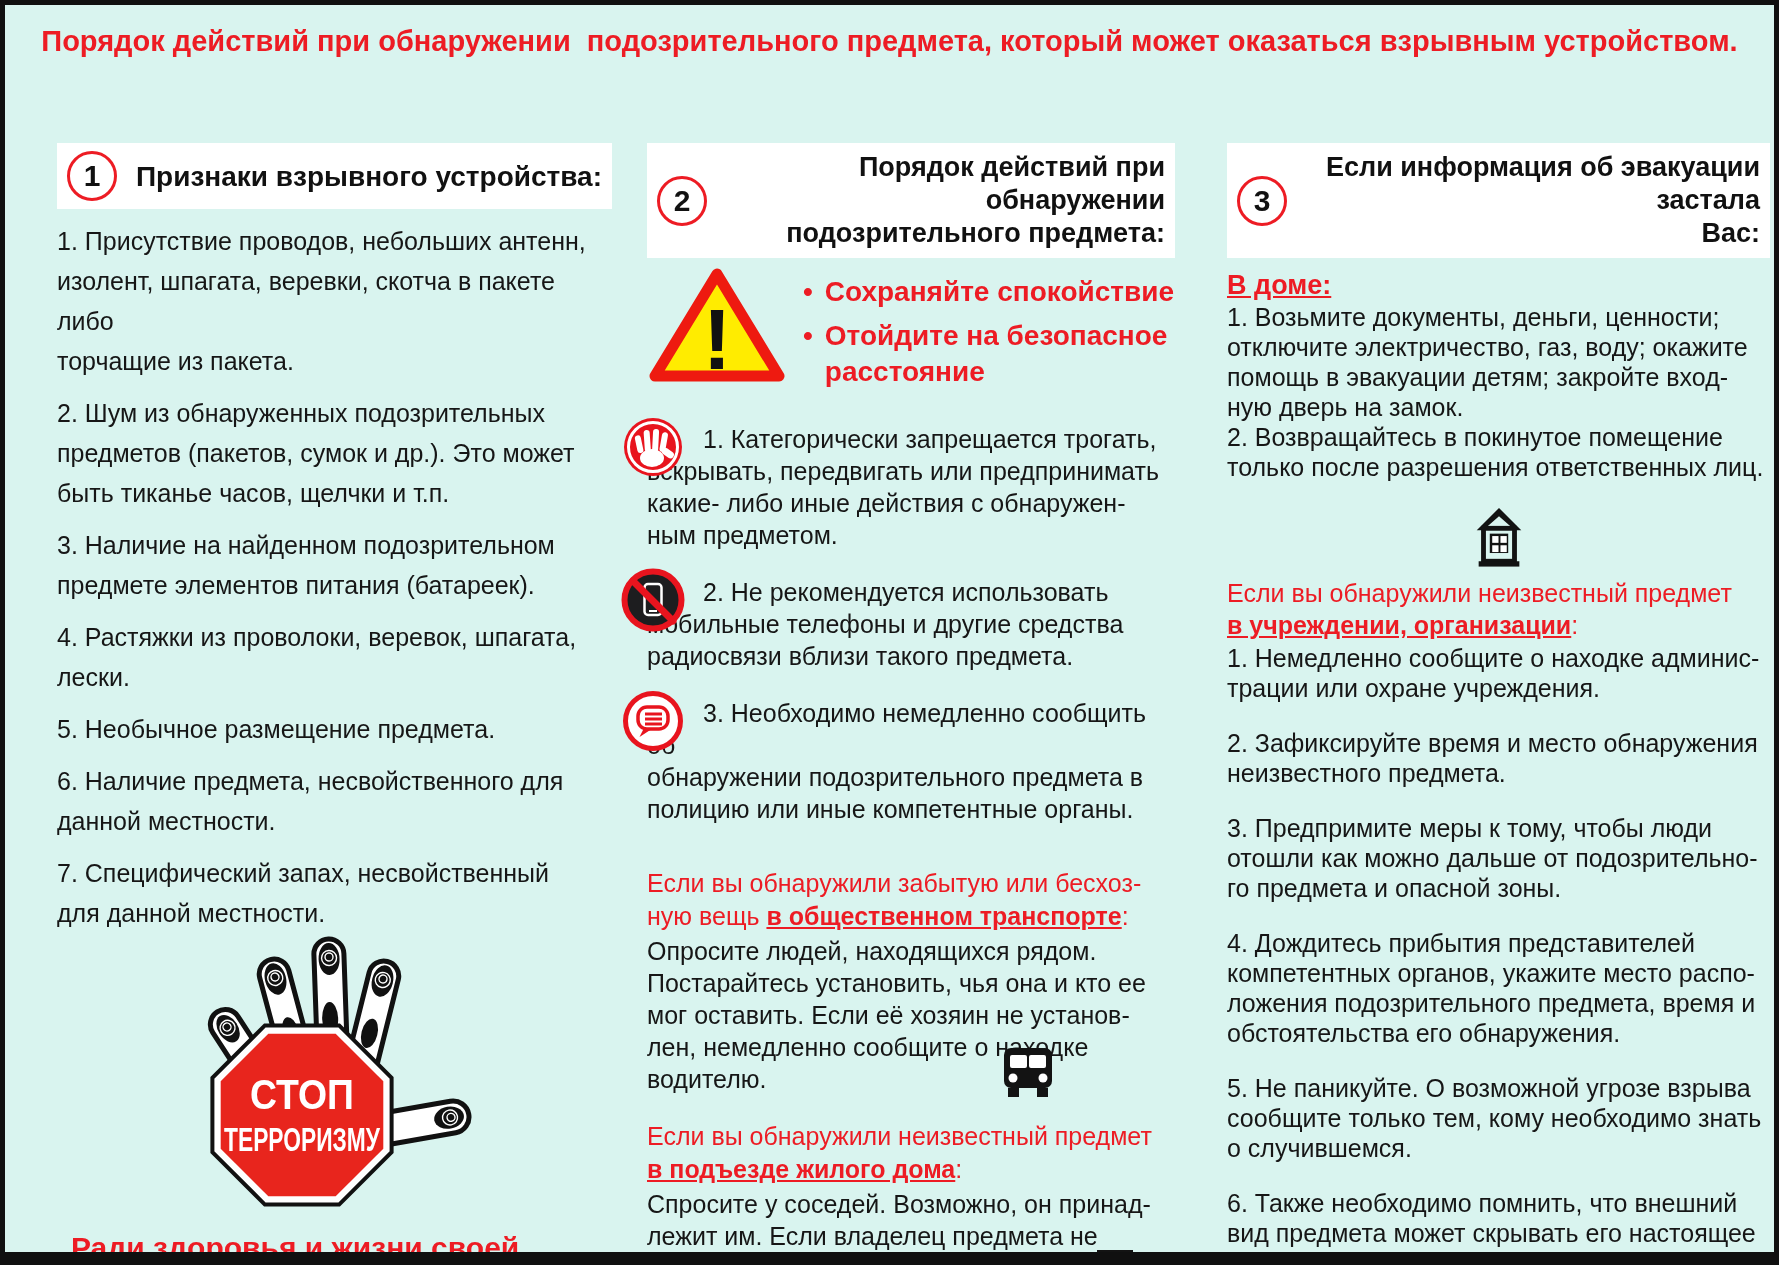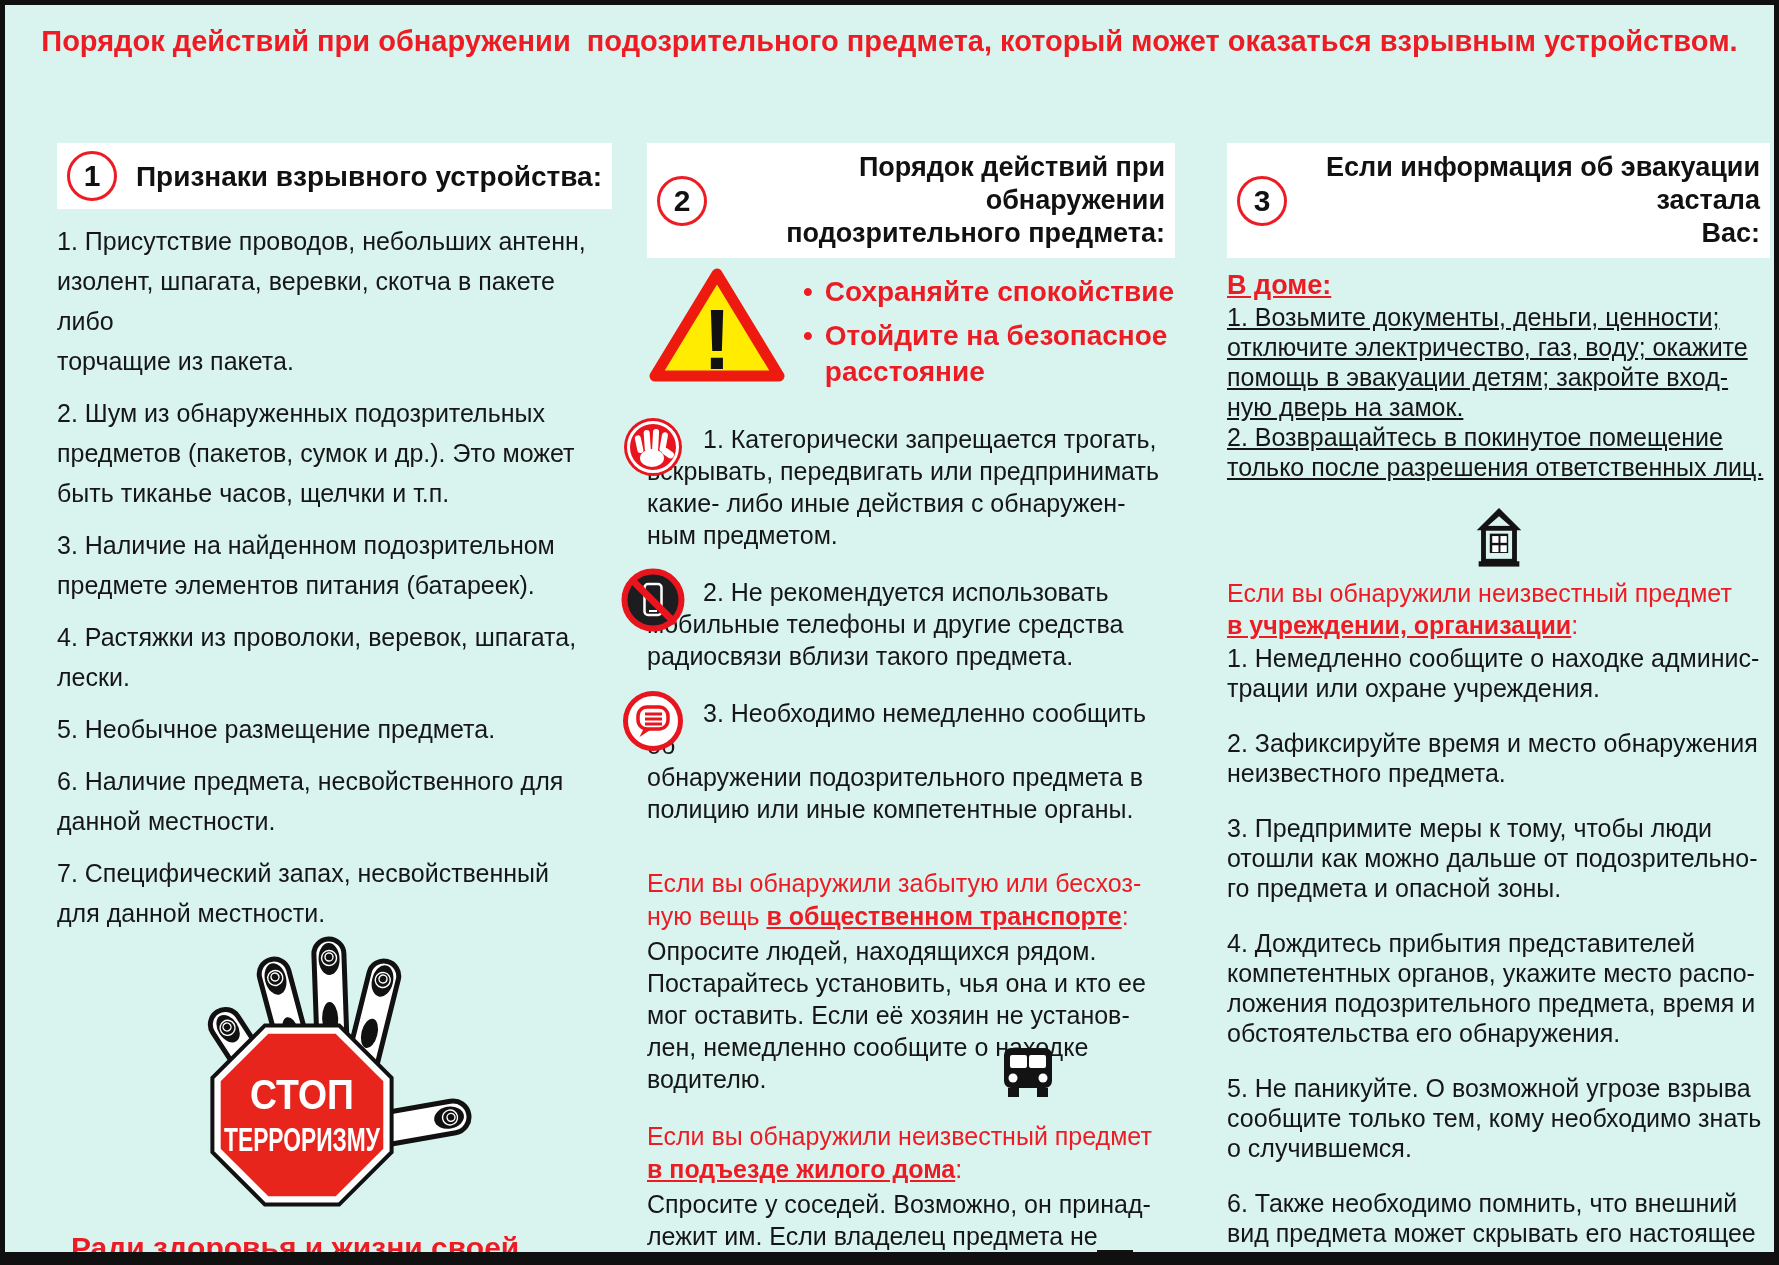--- a/index.html
+++ b/index.html
@@ -306,21 +306,21 @@
   </div>
 
   <div class="col col3">
     <div class="head-box">
       <span class="circle-num">3</span>
       <span class="head-text">Если информация об эвакуации застала
 Вас:</span>
     </div>
 
     <div class="home-label">В доме:</div>
-    <p class="p" style="margin-top:2px;text-decoration:underline;">1. Возьмите документы, деньги, ценности;
+    <p class="p" style="margin-top:2px;">1. Возьмите документы, деньги, ценности;
 отключите электричество, газ, воду; окажите
 помощь в эвакуации детям; закройте вход-
 ную дверь на замок.
 2. Возвращайтесь в покинутое помещение
 только после разрешения ответственных лиц.</p>
 
     <div class="house-wrap">
       <svg width="50" height="62" viewBox="0 0 50 64">
         <path d="M25 1 L48 24 L41.5 24 L25 9.5 L8.5 24 L2 24 Z" fill="#131313"></path>
         <rect x="9" y="22" width="32" height="34" fill="none" stroke="#131313" stroke-width="5"></rect>

